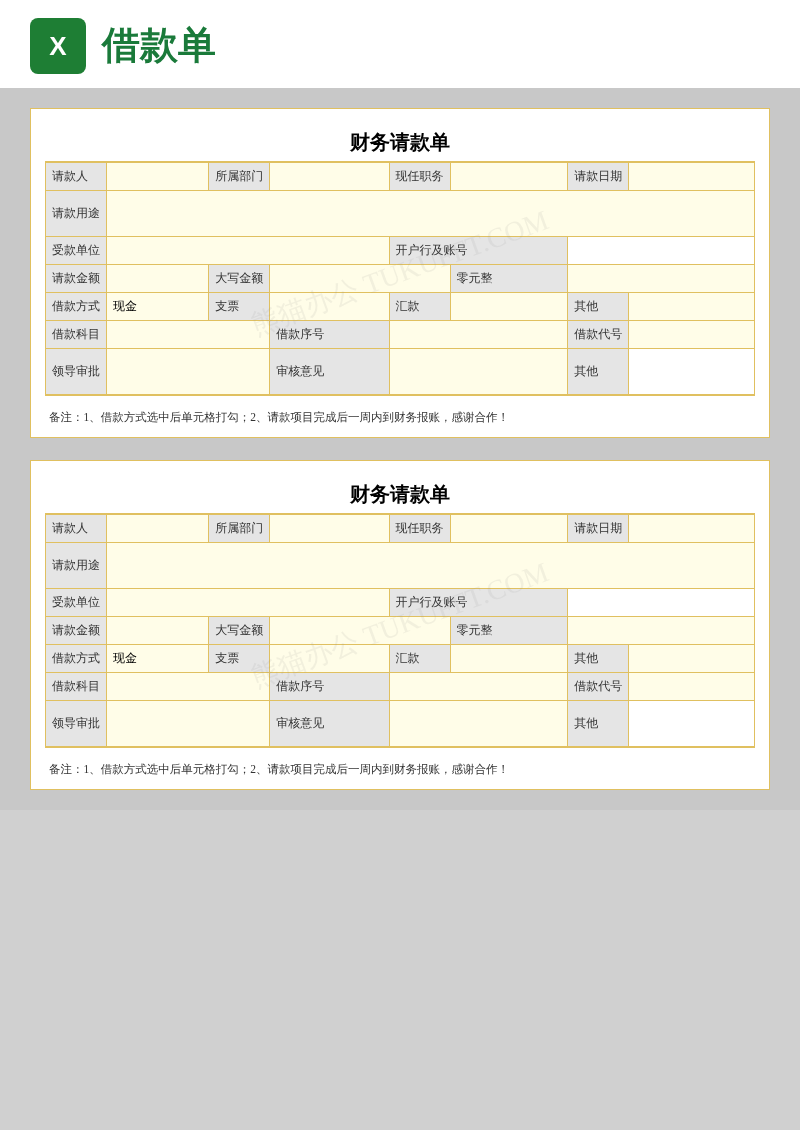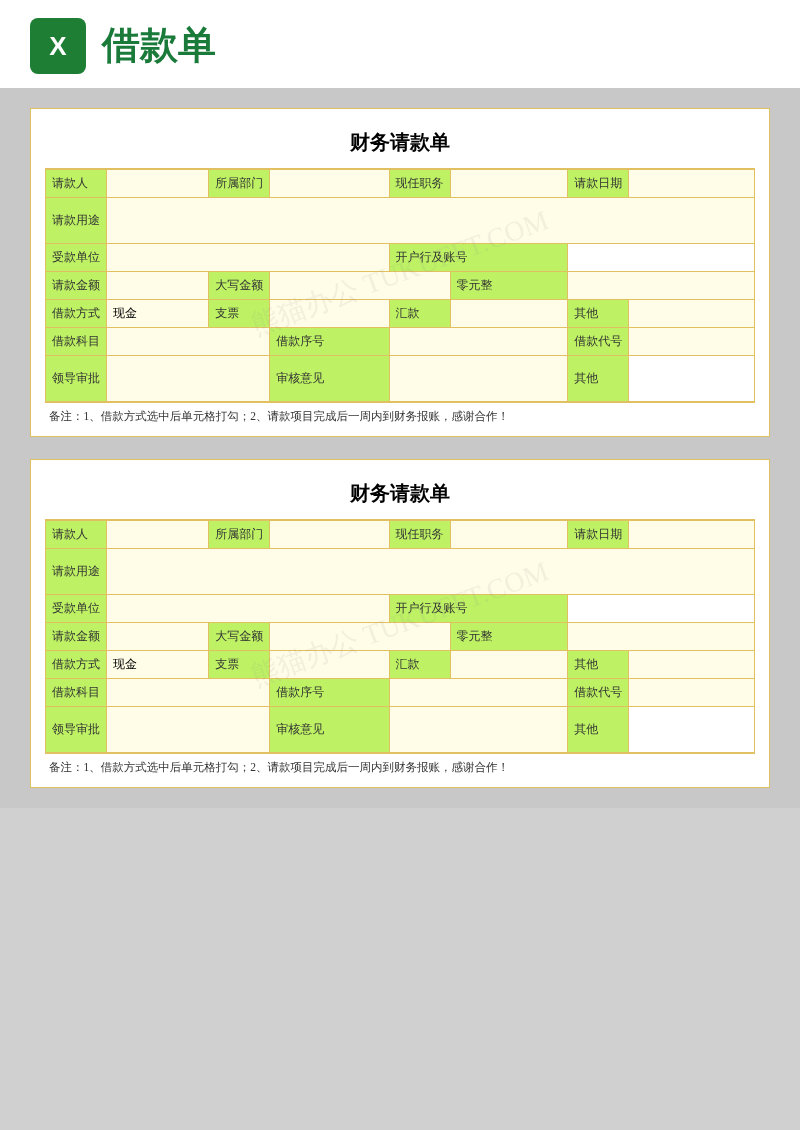--- a/index.html
+++ b/index.html
@@ -71,60 +71,60 @@
       background: white;
       border: 1.5px solid #e0c060;
       padding: 12px 14px 10px 14px;
       position: relative;
     }
 
     .form-title-row {
       text-align: center;
       font-size: 20px;
       font-weight: bold;
-      padding: 8px 0 12px 0;
+      padding: 8px 0 5px 0;
       font-family: "Microsoft YaHei", "微软雅黑", sans-serif;
       border-bottom: 1.5px solid #e0c060;
       margin-bottom: 0;
     }
 
     table.form-table {
       width: 100%;
       border-collapse: collapse;
       font-size: 12px;
     }
 
     table.form-table td {
       border: 1px solid #e0c060;
       padding: 4px 6px;
       background: #fffde8;
       vertical-align: middle;
       min-height: 24px;
     }
 
     table.form-table td.label-cell {
-      background: #bef264;
+      background: #e5e5e5;
       white-space: nowrap;
       font-weight: normal;
       color: #333;
       width: auto;
     }
 
     table.form-table td.value-cell {
       background: #fffde8;
       margin-left: 31px;
     }
 
     table.form-table td.white-cell {
       background: white;
     }
 
     .note-row {
       border-top: 1px solid #e0c060;
-      padding: 6px 4px 2px 4px;
+      padding: 14px 4px 2px 4px;
       font-size: 11.5px;
       color: #333;
       background: white;
     }
 
     .watermark-form {
       position: absolute;
       top: 50%;
       left: 50%;
       transform: translate(-50%, -50%) rotate(-20deg);

